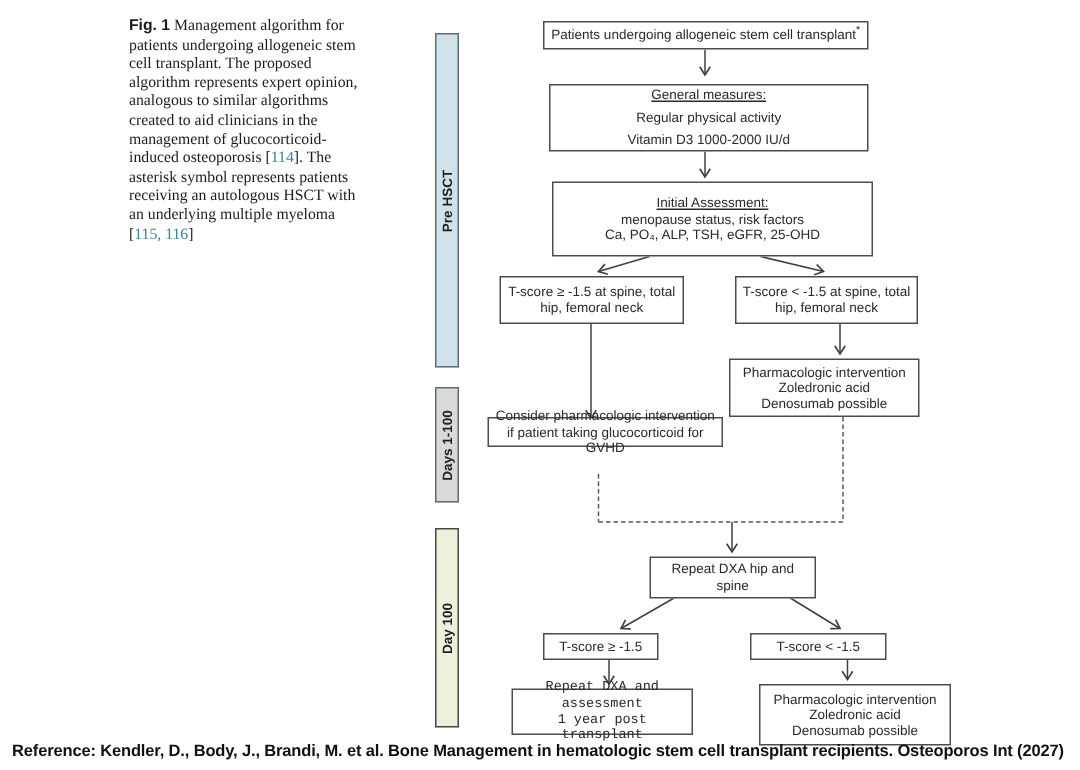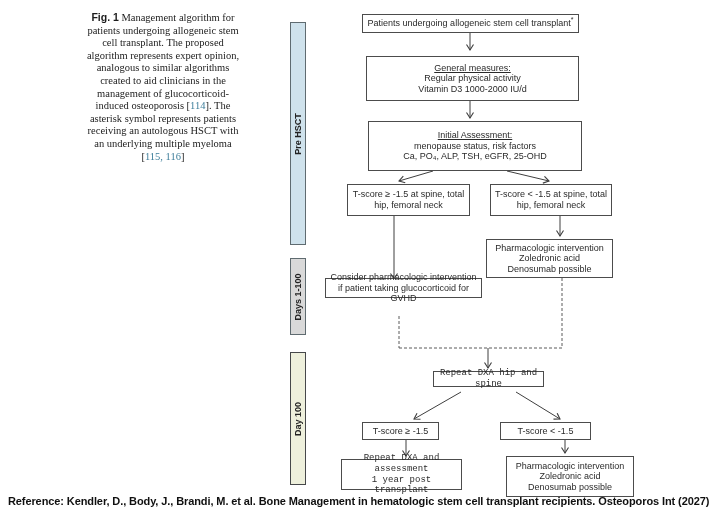--- a/index.html
+++ b/index.html
@@ -4,21 +4,21 @@
 <style>
   html,body{margin:0;padding:0;}
   body{
     width:720px;height:513px;position:relative;background:#ffffff;
     font-family:"Liberation Sans",sans-serif;overflow:hidden;
   }
   
   .caption{
     position:absolute;left:86px;top:11px;width:154px;
     font-family:"Liberation Serif",serif;font-size:10.5px;line-height:12.6px;
-    color:#1c1c1c;text-align:center;
+    color:#1c1c1c;text-align:left;
   }
   .caption .fig-label{font-family:"Liberation Sans",sans-serif;font-weight:bold;}
   .caption .cite{color:#3f7f9b;}
   
   .vbar{
     position:absolute;left:290px;width:16px;border:1px solid #5f6b70;
     box-sizing:border-box;
   }
   .vbar-label{
     position:absolute;top:50%;left:50%;
@@ -81,51 +81,51 @@
     <line x1="516" y1="392" x2="560" y2="419" marker-end="url(#ah)"></line>
     <line x1="406" y1="440" x2="406" y2="456" marker-end="url(#ah)"></line>
     <line x1="565" y1="440" x2="565" y2="453" marker-end="url(#ah)"></line>
   </g>
 </svg>
 
 <div class="fbox" style="left:362px;top:14px;width:217px;height:19px;">
   <div><span>Patients undergoing allogeneic stem cell transplant</span><sup>*</sup></div>
 </div>
 
-<div class="fbox" style="left:366px;top:56px;width:213px;height:45px;">
+<div class="fbox" style="left:366px;top:56px;width:213px;height:45px;justify-content:space-between;">
   <div class="u">General measures:</div>
   <div>Regular physical activity</div>
   <div>Vitamin D3 1000-2000 IU/d</div>
 </div>
 
 <div class="fbox" style="left:368px;top:121px;width:214px;height:50px;text-align:right;">
   <div class="u">Initial Assessment:</div>
   <div>menopause status, risk factors</div>
   <div>Ca, PO₄, ALP, TSH, eGFR, 25-OHD</div>
 </div>
 
-<div class="fbox" style="left:347px;top:184px;width:123px;height:32px;">
+<div class="fbox" style="left:333px;top:184px;width:123px;height:32px;">
   <div>T-score ≥ -1.5 at spine, total hip, femoral neck</div>
 </div>
 
 <div class="fbox" style="left:490px;top:184px;width:122px;height:32px;">
   <div>T-score &lt; -1.5 at spine, total hip, femoral neck</div>
 </div>
 
 <div class="fbox" style="left:486px;top:239px;width:127px;height:39px;">
   <div>Pharmacologic intervention</div>
   <div>Zoledronic acid</div>
   <div>Denosumab possible</div>
 </div>
 
 <div class="fbox" style="left:325px;top:278px;width:157px;height:20px;">
   <div>Consider pharmacologic intervention if patient taking glucocorticoid for GVHD</div>
 </div>
 
-<div class="fbox" style="left:433px;top:371px;width:111px;height:16px;font-family:Liberation Mono, monospace;">
+<div class="fbox" style="left:433px;top:371px;width:111px;height:28px;">
   <div>Repeat DXA hip and spine</div>
 </div>
 
 <div class="fbox" style="left:362px;top:422px;width:77px;height:18px;">
   <div>T-score ≥ -1.5</div>
 </div>
 
 <div class="fbox" style="left:500px;top:422px;width:91px;height:18px;">
   <div>T-score &lt; -1.5</div>
 </div>

